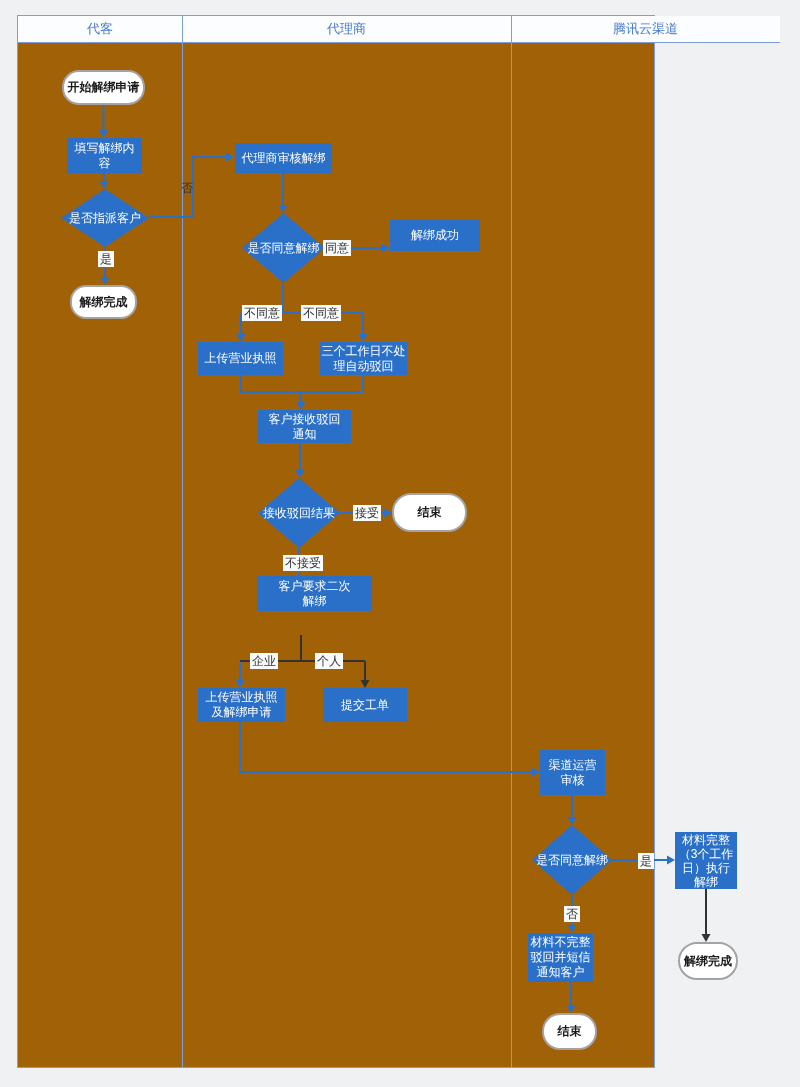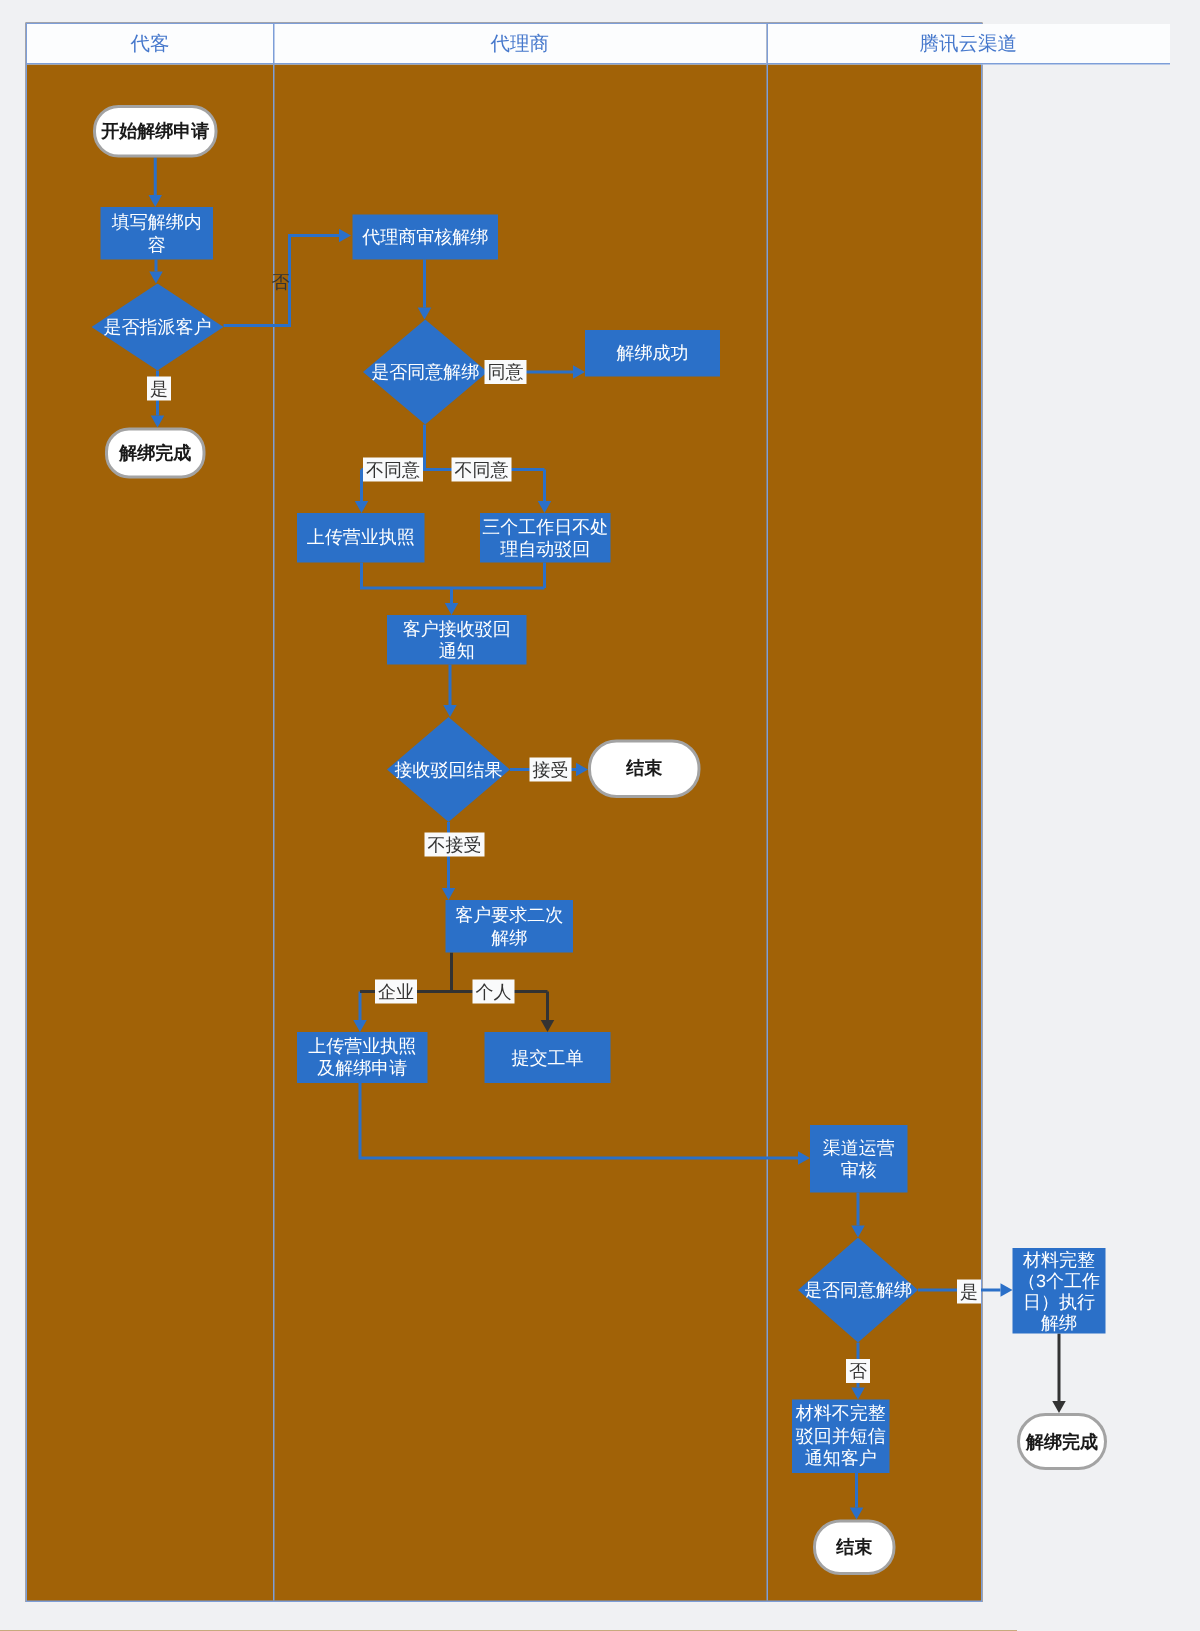--- a/index.html
+++ b/index.html
@@ -157,21 +157,21 @@
   <div class="node rect" style="left:235px;top:143px;width:97px;height:30px;">代理商审核解绑</div>
   <div class="node diamond" style="left:242px;top:213px;width:83px;height:70px;">是否同意解绑</div>
   <div class="node rect" style="left:390px;top:220px;width:90px;height:31px;">解绑成功</div>
   <div class="node rect" style="left:198px;top:342px;width:85px;height:33px;">上传营业执照</div>
   <div class="node rect" style="left:320px;top:342px;width:87px;height:33px;">三个工作日不处
 理自动驳回</div>
   <div class="node rect" style="left:258px;top:410px;width:93px;height:33px;">客户接收驳回
 通知</div>
   <div class="node diamond" style="left:258px;top:478px;width:82px;height:70px;">接收驳回结果</div>
   <div class="node term" style="left:392px;top:493px;width:75px;height:39px;border-radius:19px;">结束</div>
-  <div class="node rect" style="left:257px;top:600px;width:85px;height:35px;margin-left:40px;">客户要求二次
+  <div class="node rect" style="left:257px;top:576px;width:115px;height:35px;">客户要求二次
 解绑</div>
   <div class="node rect" style="left:198px;top:688px;width:87px;height:34px;">上传营业执照
 及解绑申请</div>
   <div class="node rect" style="left:323px;top:688px;width:84px;height:34px;">提交工单</div>
 
   <div class="node rect" style="left:540px;top:750px;width:65px;height:45px;">渠道运营
 审核</div>
   <div class="node diamond" style="left:532px;top:825px;width:80px;height:70px;">是否同意解绑</div>
   <div class="node rect small-lh" style="left:675px;top:832px;width:62px;height:57px;">材料完整
 （3个工作

